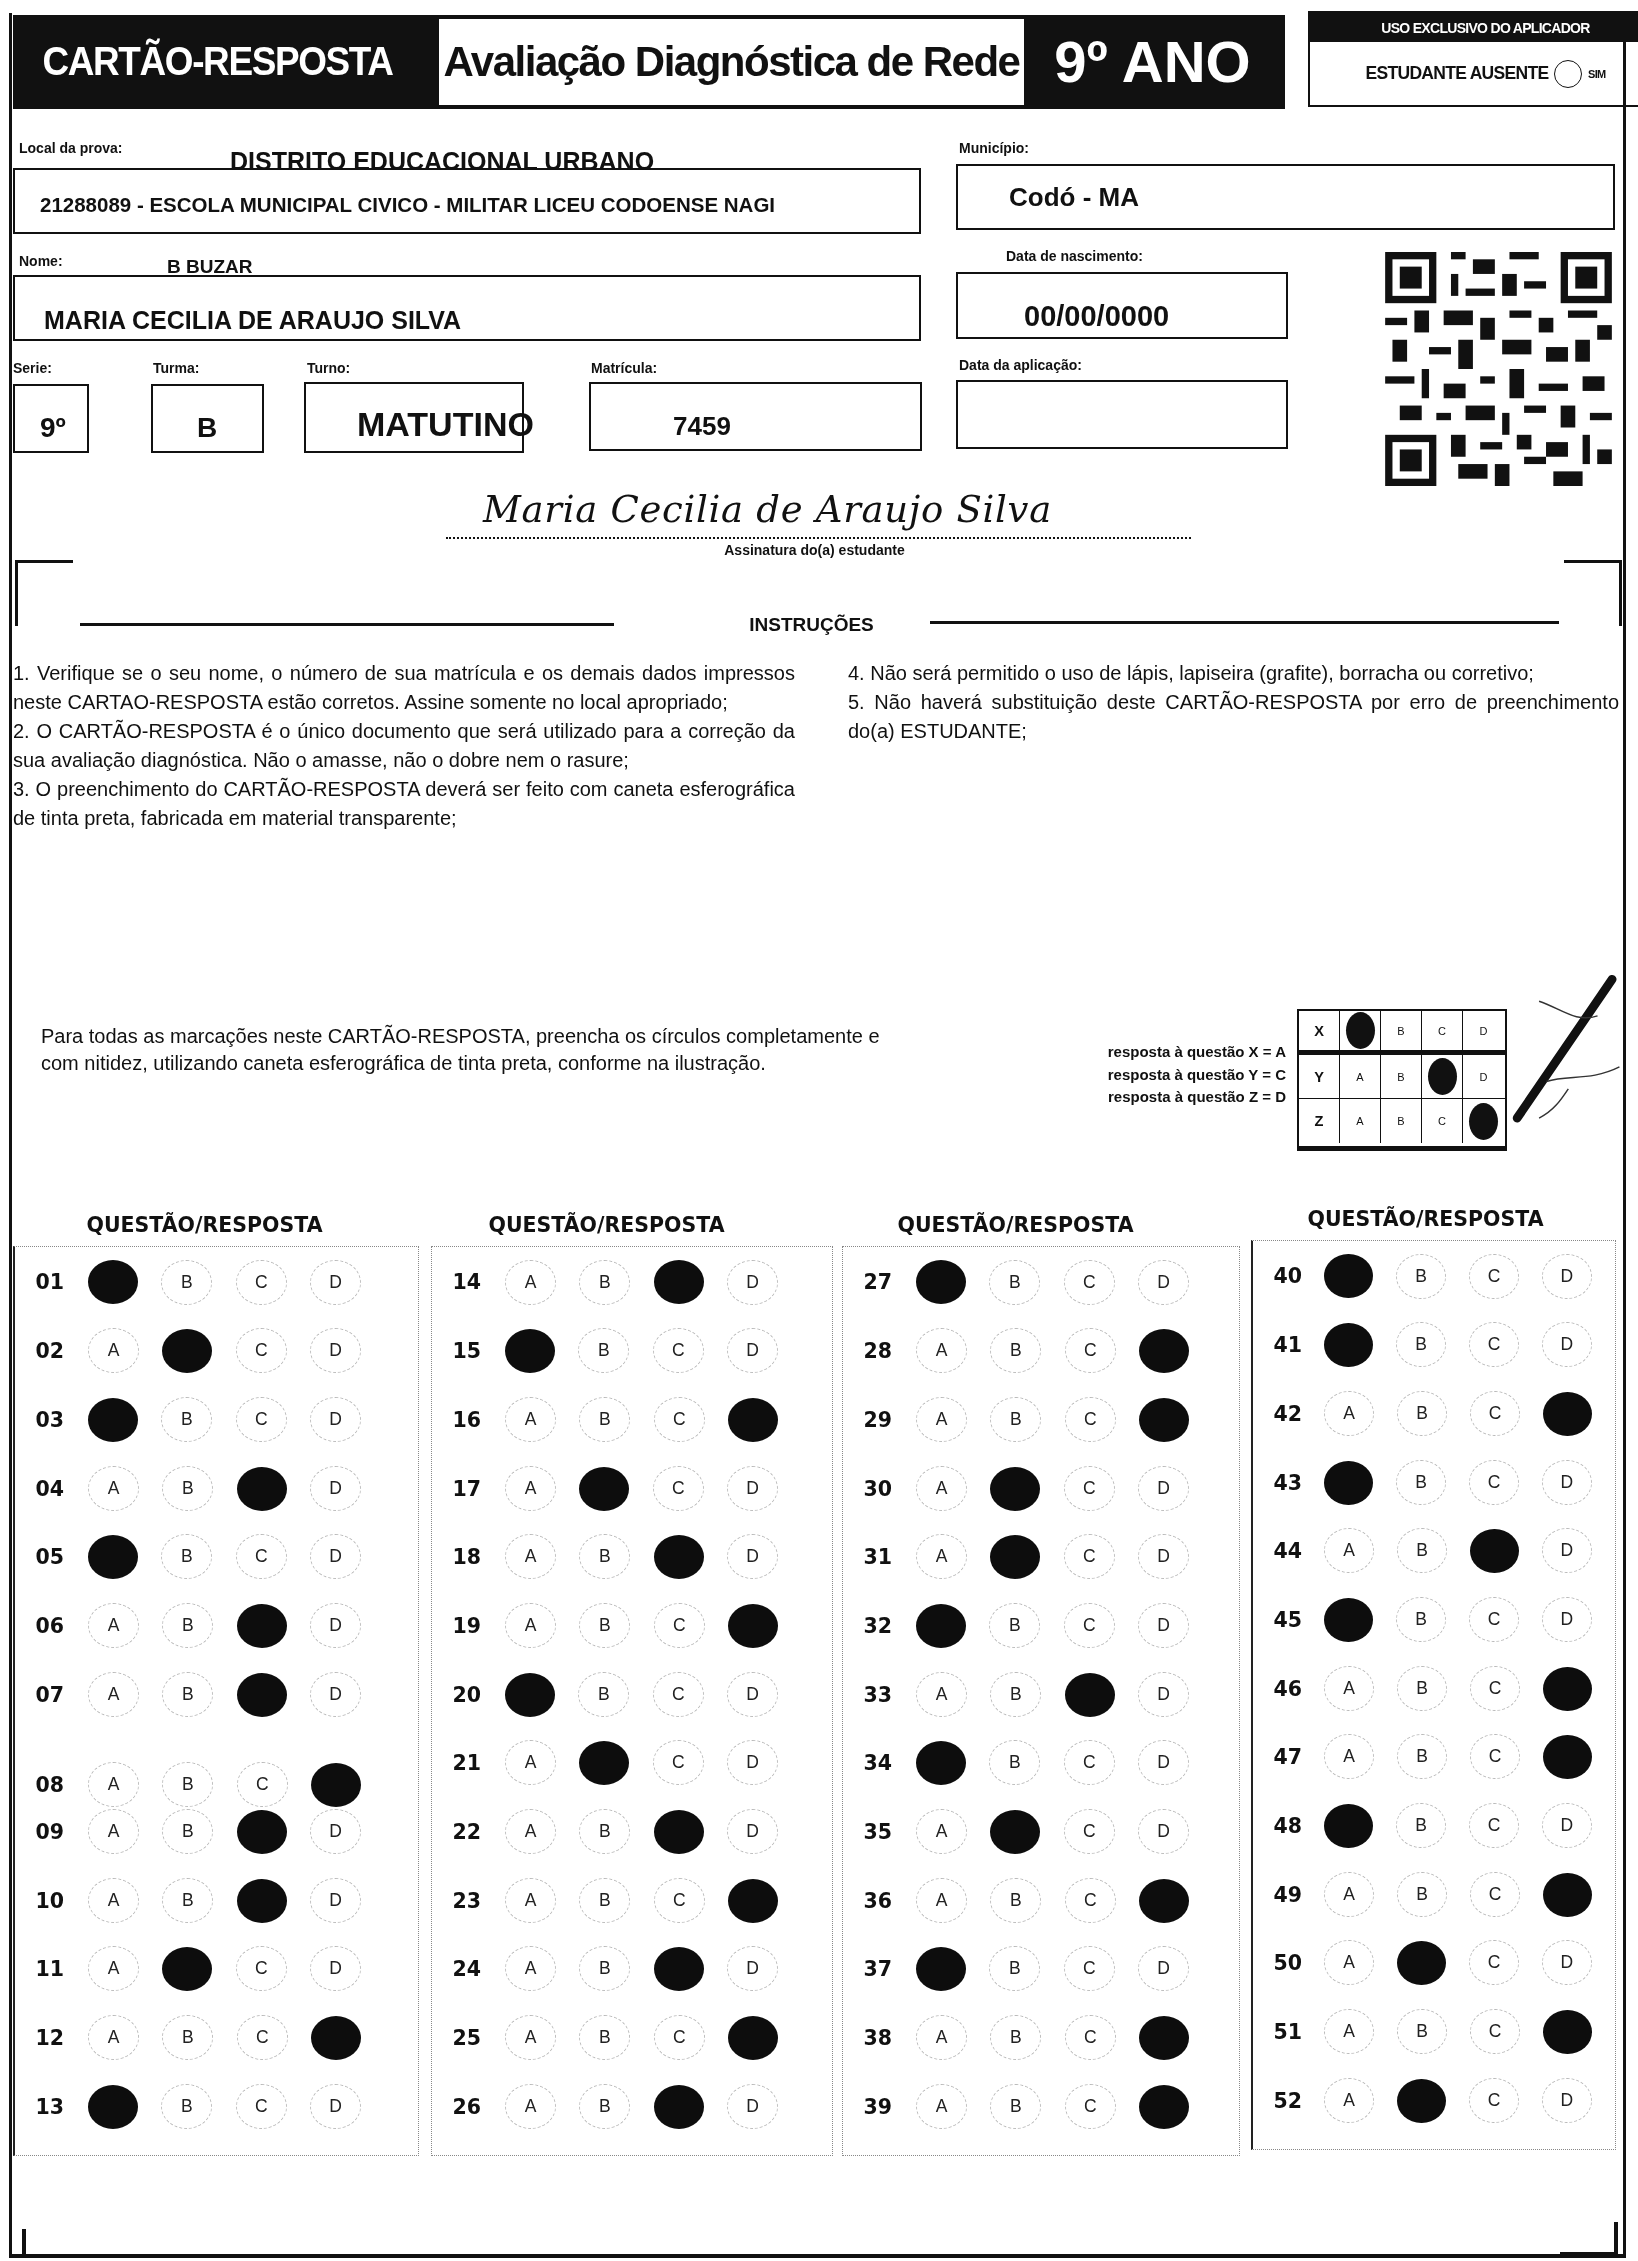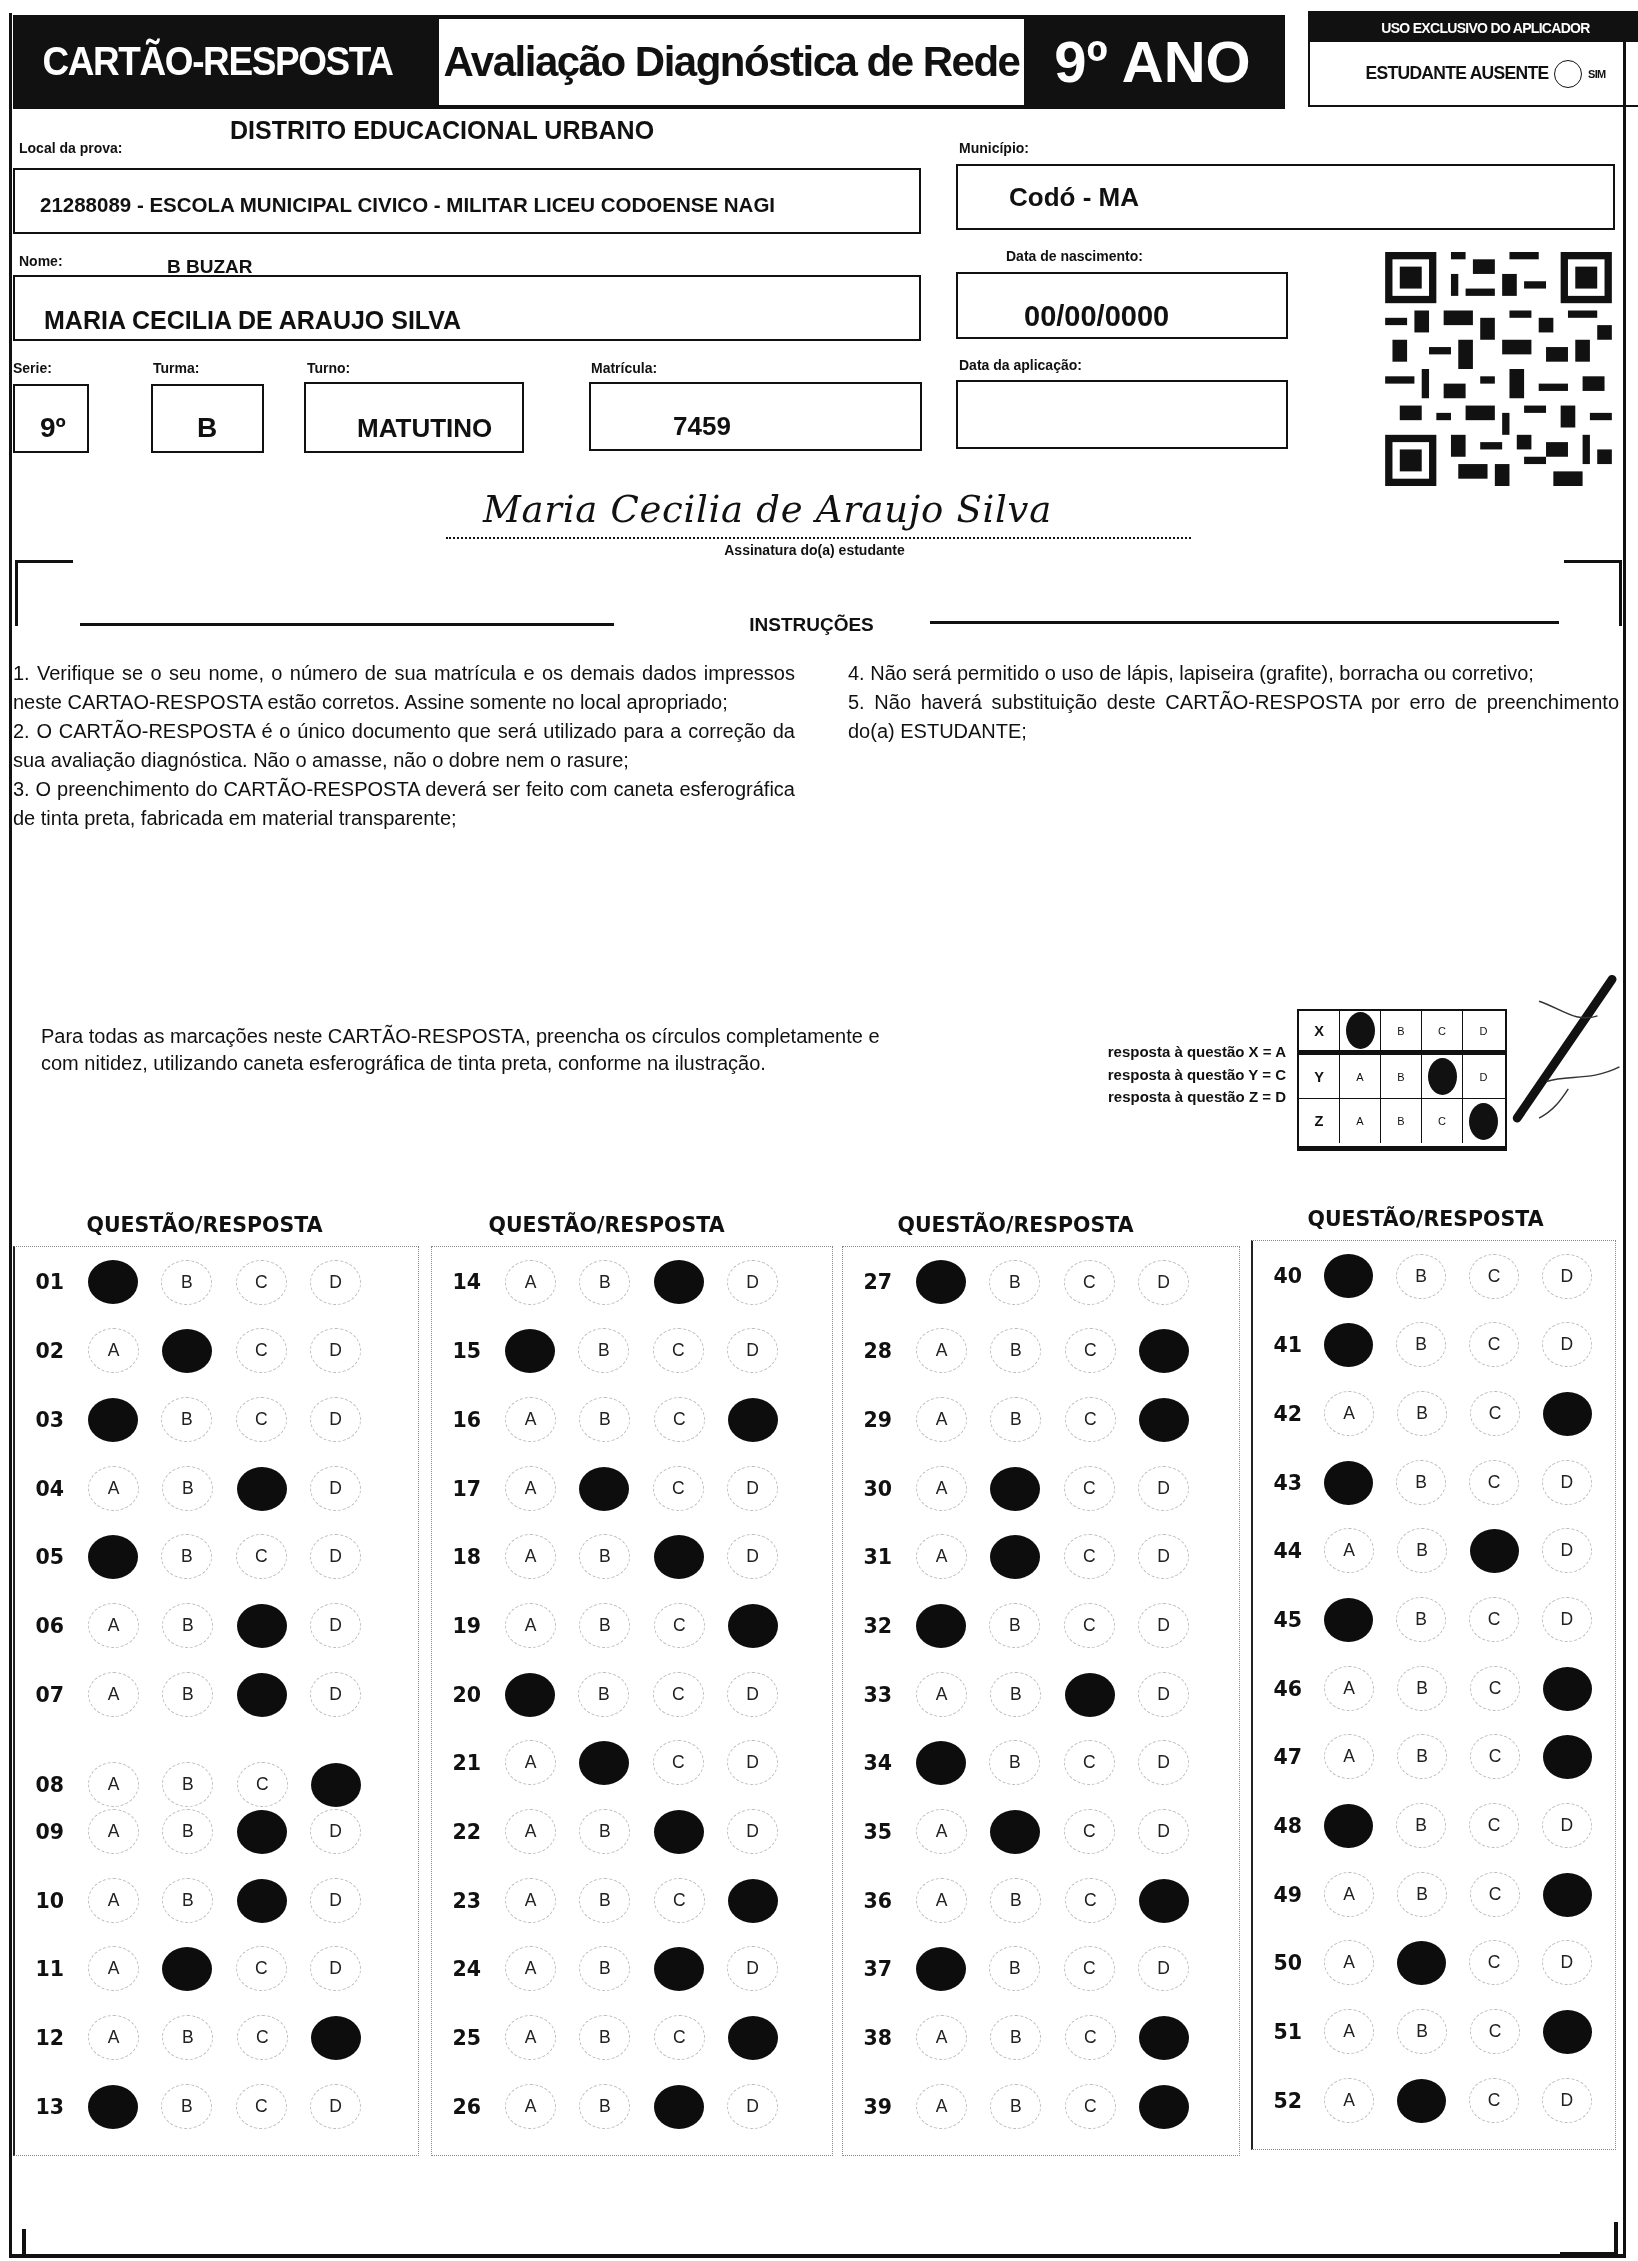--- a/index.html
+++ b/index.html
@@ -75,21 +75,21 @@
 <div class="abs applicator">
   <div class="abs applicator-top">USO EXCLUSIVO DO APLICADOR</div>
   <div class="abs applicator-body">
     <span>ESTUDANTE AUSENTE</span>
     <span class="abs-circle"></span>
     <span class="sim">SIM</span>
   </div>
 </div>
 
 <div class="abs lbl" style="left:19px; top:140px;">Local da prova:</div>
-<div class="abs val" style="left:230px; top:116px; font-size:25px;">DISTRITO EDUCACIONAL URBANO</div>
+<div class="abs val" style="left:230px; top:147px; font-size:25px;">DISTRITO EDUCACIONAL URBANO</div>
 <div class="abs field" style="left:13px; top:168px; width:908px; height:66px; padding:0 0 14.6px 25px; font-size:20.5px;">
   <span>21288089 - ESCOLA MUNICIPAL CIVICO - MILITAR LICEU CODOENSE NAGI</span>
 </div>
 
 <div class="abs lbl" style="left:959px; top:140px;">Município:</div>
 <div class="abs field" style="left:956px; top:164px; width:659px; height:66px; padding:0 0 14.6px 51px; font-size:26px;">
   <span>Codó - MA</span>
 </div>
 
 <div class="abs lbl" style="left:19px; top:253px;">Nome:</div>
@@ -105,21 +105,21 @@
 
 <div class="abs lbl" style="left:13px; top:360px;">Serie:</div>
 <div class="abs field" style="left:13px; top:384px; width:76px; height:69px; padding:0 0 7.3px 25px; font-size:28px;">
   <span>9º</span>
 </div>
 <div class="abs lbl" style="left:153px; top:360px;">Turma:</div>
 <div class="abs field" style="left:151px; top:384px; width:113px; height:69px; padding:0 0 7.3px 44px; font-size:28px;">
   <span>B</span>
 </div>
 <div class="abs lbl" style="left:307px; top:360px;">Turno:</div>
-<div class="abs field" style="left:304px; top:382px; width:220px; height:71px; padding:0 0 7.3px 51px; font-size:26px;">
+<div class="abs field" style="left:304px; top:382px; width:220px; height:71px; padding:0 0 7.3px 51px; font-size:34px;">
   <span>MATUTINO</span>
 </div>
 <div class="abs lbl" style="left:591px; top:360px;">Matrícula:</div>
 <div class="abs field" style="left:589px; top:382px; width:333px; height:69px; padding:0 0 7.3px 82px; font-size:26px;">
   <span>7459</span>
 </div>
 
 <div class="abs lbl" style="left:959px; top:357px;">Data da aplicação:</div>
 <div class="abs field" style="left:956px; top:380px; width:332px; height:69px;">
   <span></span>

